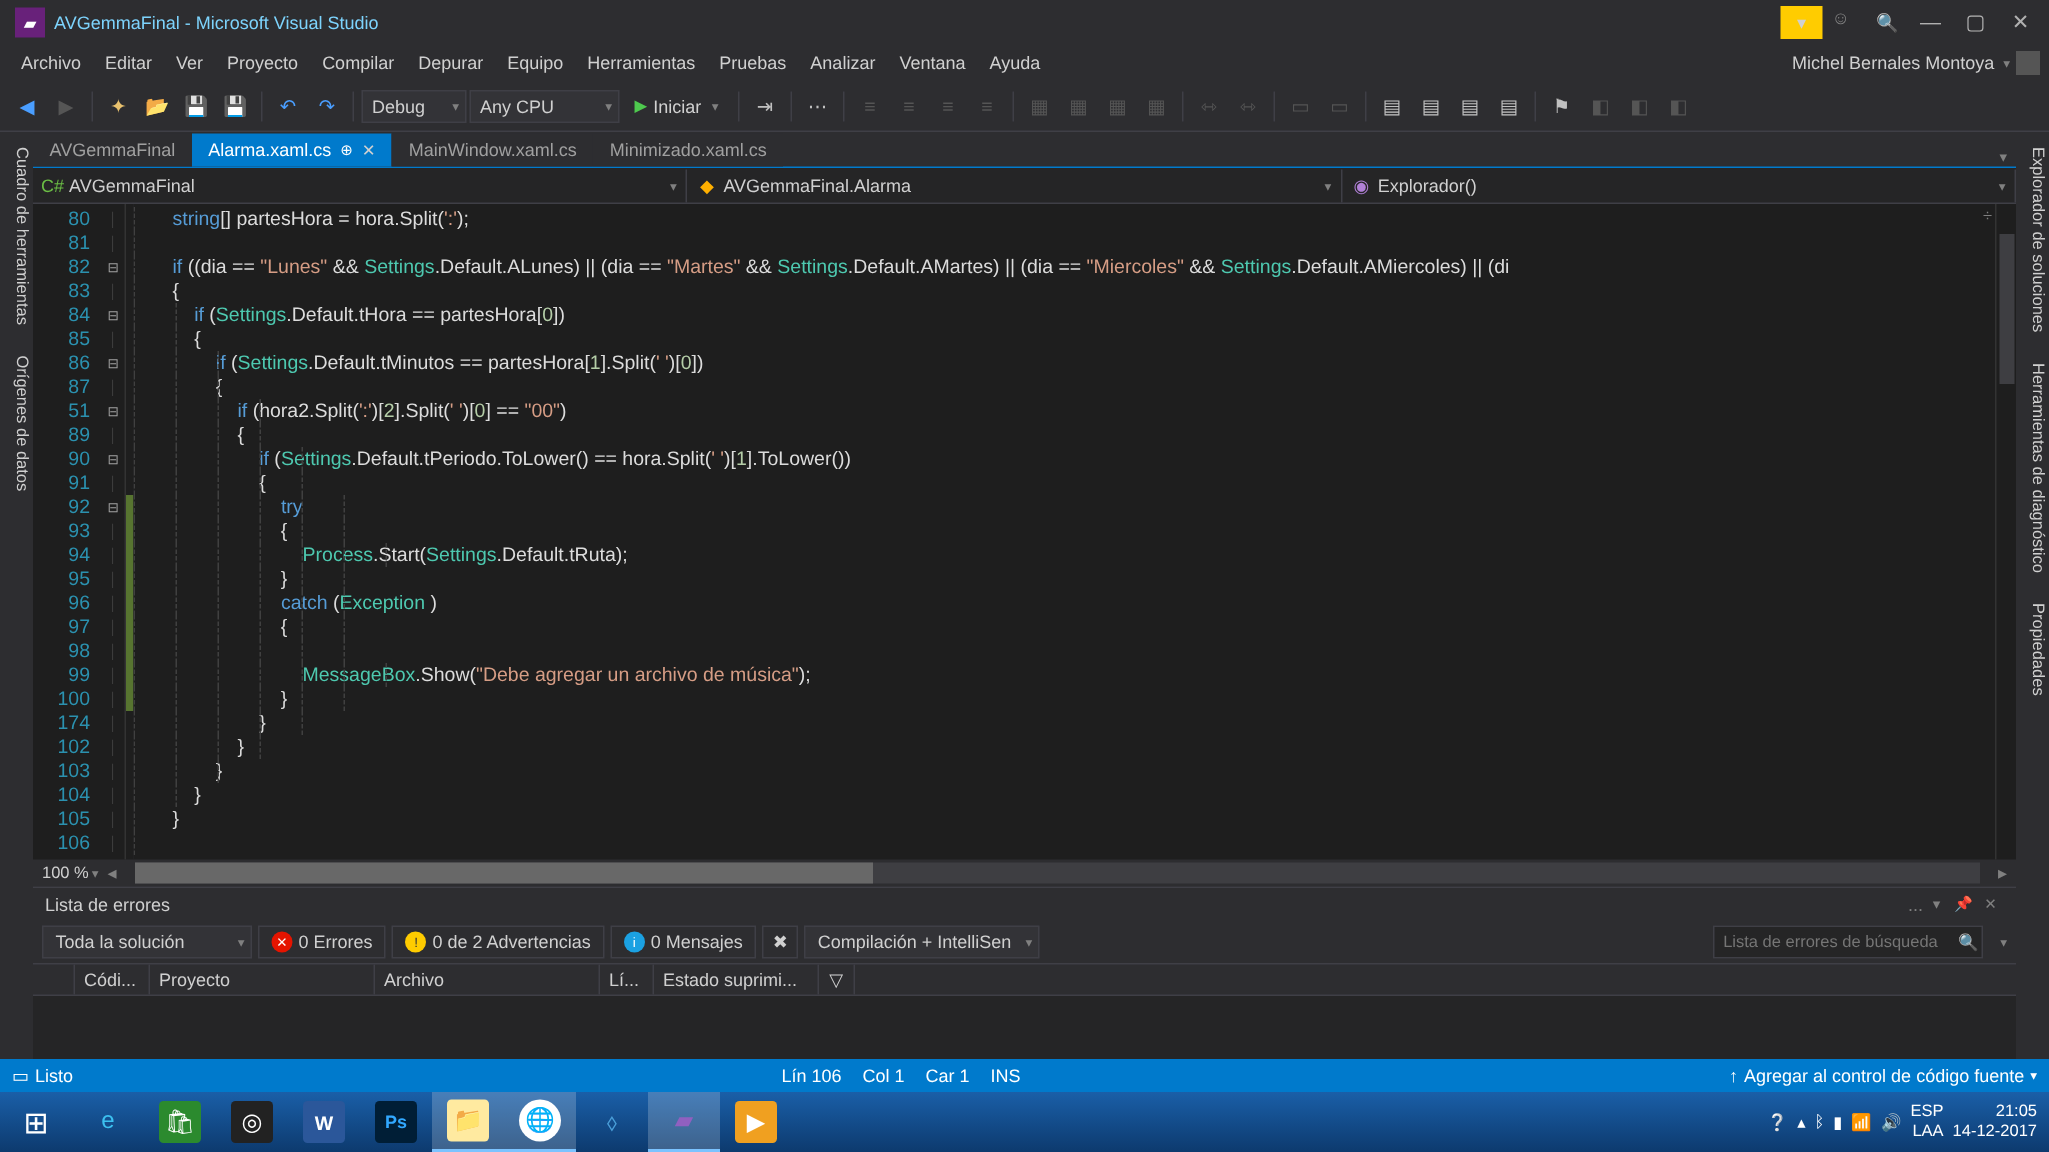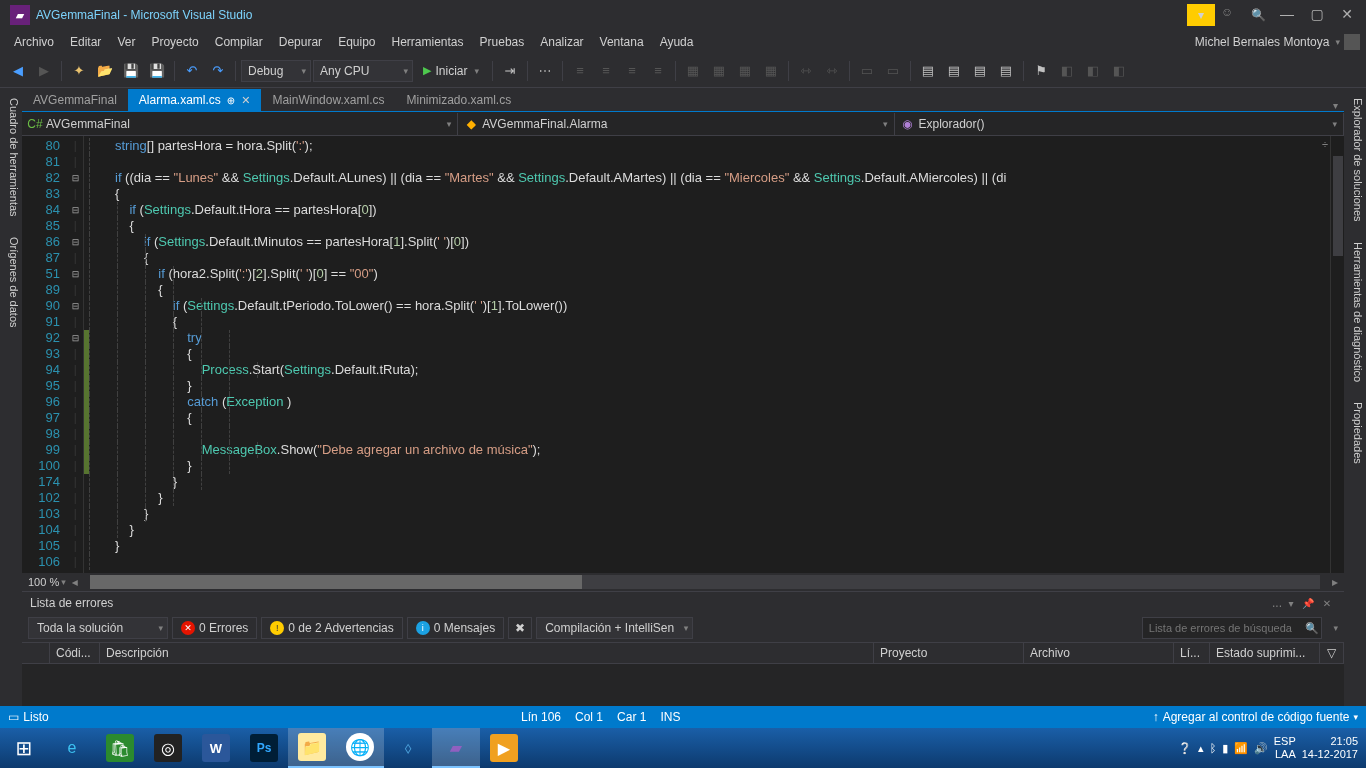--- a/index.html
+++ b/index.html
@@ -360,21 +360,20 @@
         <div class="chip" style="width:24px;padding:0;justify-content:center;">✖</div>
         <div class="combo" style="min-width:150px;">Compilación + IntelliSen</div>
         <div style="flex:1"></div>
         <input class="search" placeholder="Lista de errores de búsqueda" style="">
         <span style="color:#808080;margin-left:-20px;font-size:11px;">🔍</span>
         <span style="color:#808080;font-size:9px;margin-left:10px;">▾</span>
       </div>
       <div class="cols">
         <div class="col" style="width:28px;"></div>
         <div class="col" style="width:50px;">Códi...</div>
-        <div class="col" style="flex:1;">Descripción</div>
         <div class="col" style="width:150px;">Proyecto</div>
         <div class="col" style="width:150px;">Archivo</div>
         <div class="col" style="width:36px;">Lí...</div>
         <div class="col" style="width:110px;">Estado suprimi...</div>
         <div class="col" style="width:24px;justify-content:center;">▽</div>
       </div>
       <div style="flex:1; background:#252526;"></div>
     </div>
   </div>
 

